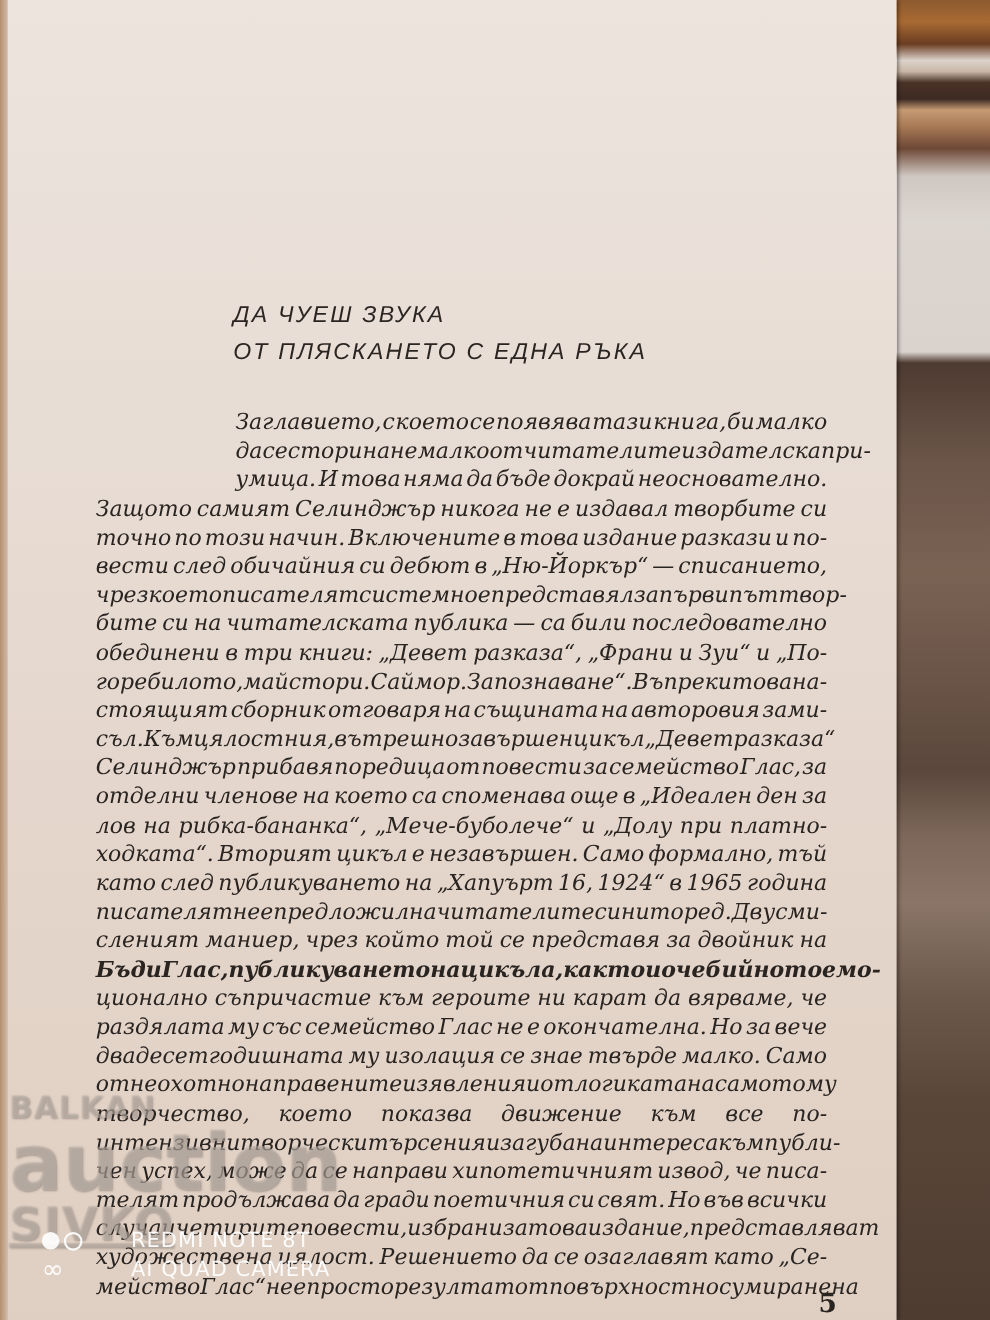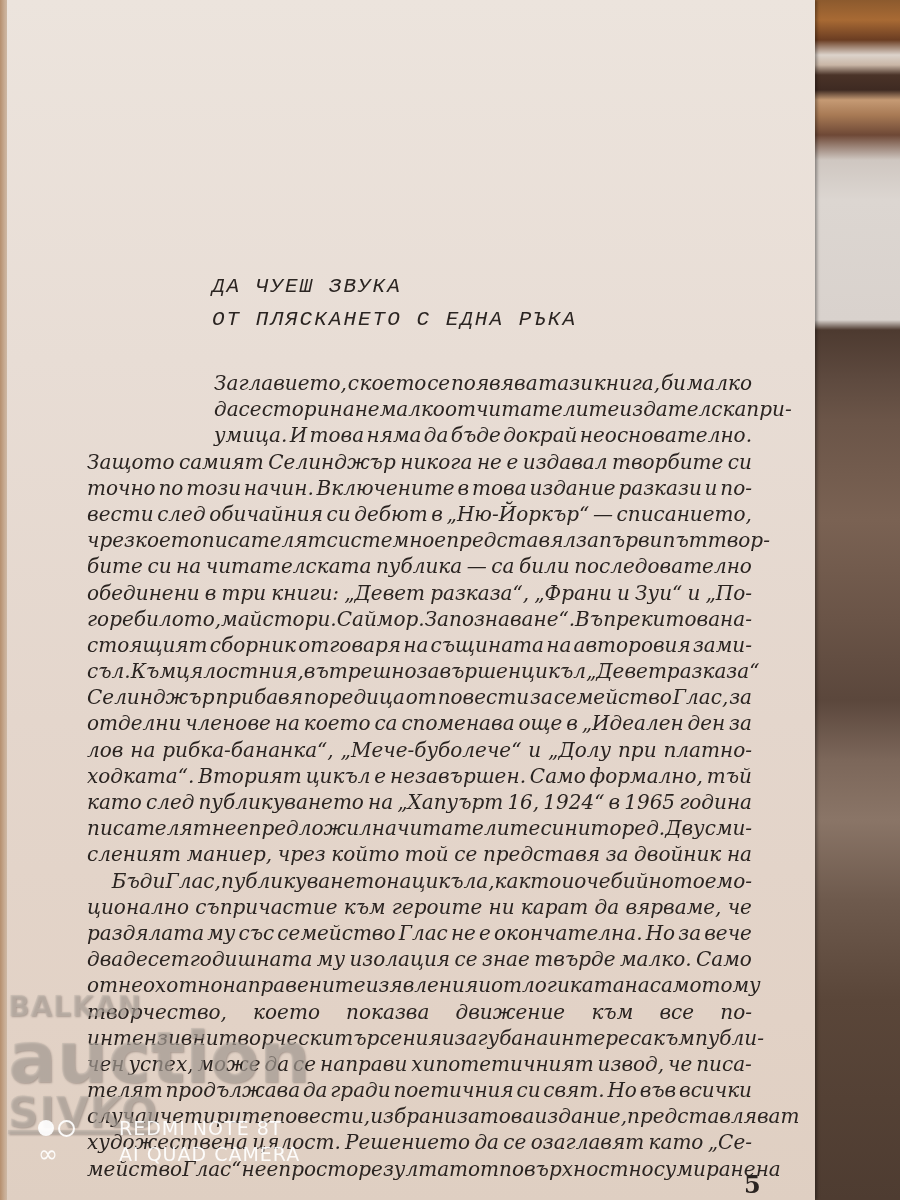--- a/index.html
+++ b/index.html
@@ -29,21 +29,21 @@
       top: 0;
       width: 808px;
       height: 1200px;
       background: linear-gradient(180deg, #ece4dd 0%, #e8ddd5 30%, #e4d6cc 60%, #e2d2c6 85%, #dfcfc2 100%);
       box-shadow: 2px 0 3px rgba(0,0,0,0.35);
     }
     .title {
       position: absolute;
       left: 205px;
       top: 270px;
-      font-family: Liberation Mono, monospace;
+      font-family: Liberation Sans, sans-serif;
       font-style: italic;
       font-size: 21px;
       letter-spacing: 2px;
       line-height: 33px;
       color: #2b2522;
     }
     .title div { white-space: nowrap; }
     .body-text {
       position: absolute;
       left: 80px;
@@ -55,21 +55,21 @@
       line-height: 26.2px;
       color: #2a2421;
     }
     .line {
       display: flex;
       justify-content: space-between;
       white-space: nowrap;
       height: 26.2px;
     }
     .line.indent { padding-left: 127px; }
-    .line.bold { font-weight: normal; justify-content: flex-end; }
+    .line.bold { font-weight: bold; }
     .page-number {
       position: absolute;
       left: 737px;
       top: 1170px;
       font-family: "DejaVu Serif", serif;
       font-size: 24px;
       font-weight: bold;
       color: #2a2421;
     }
     .watermark {

